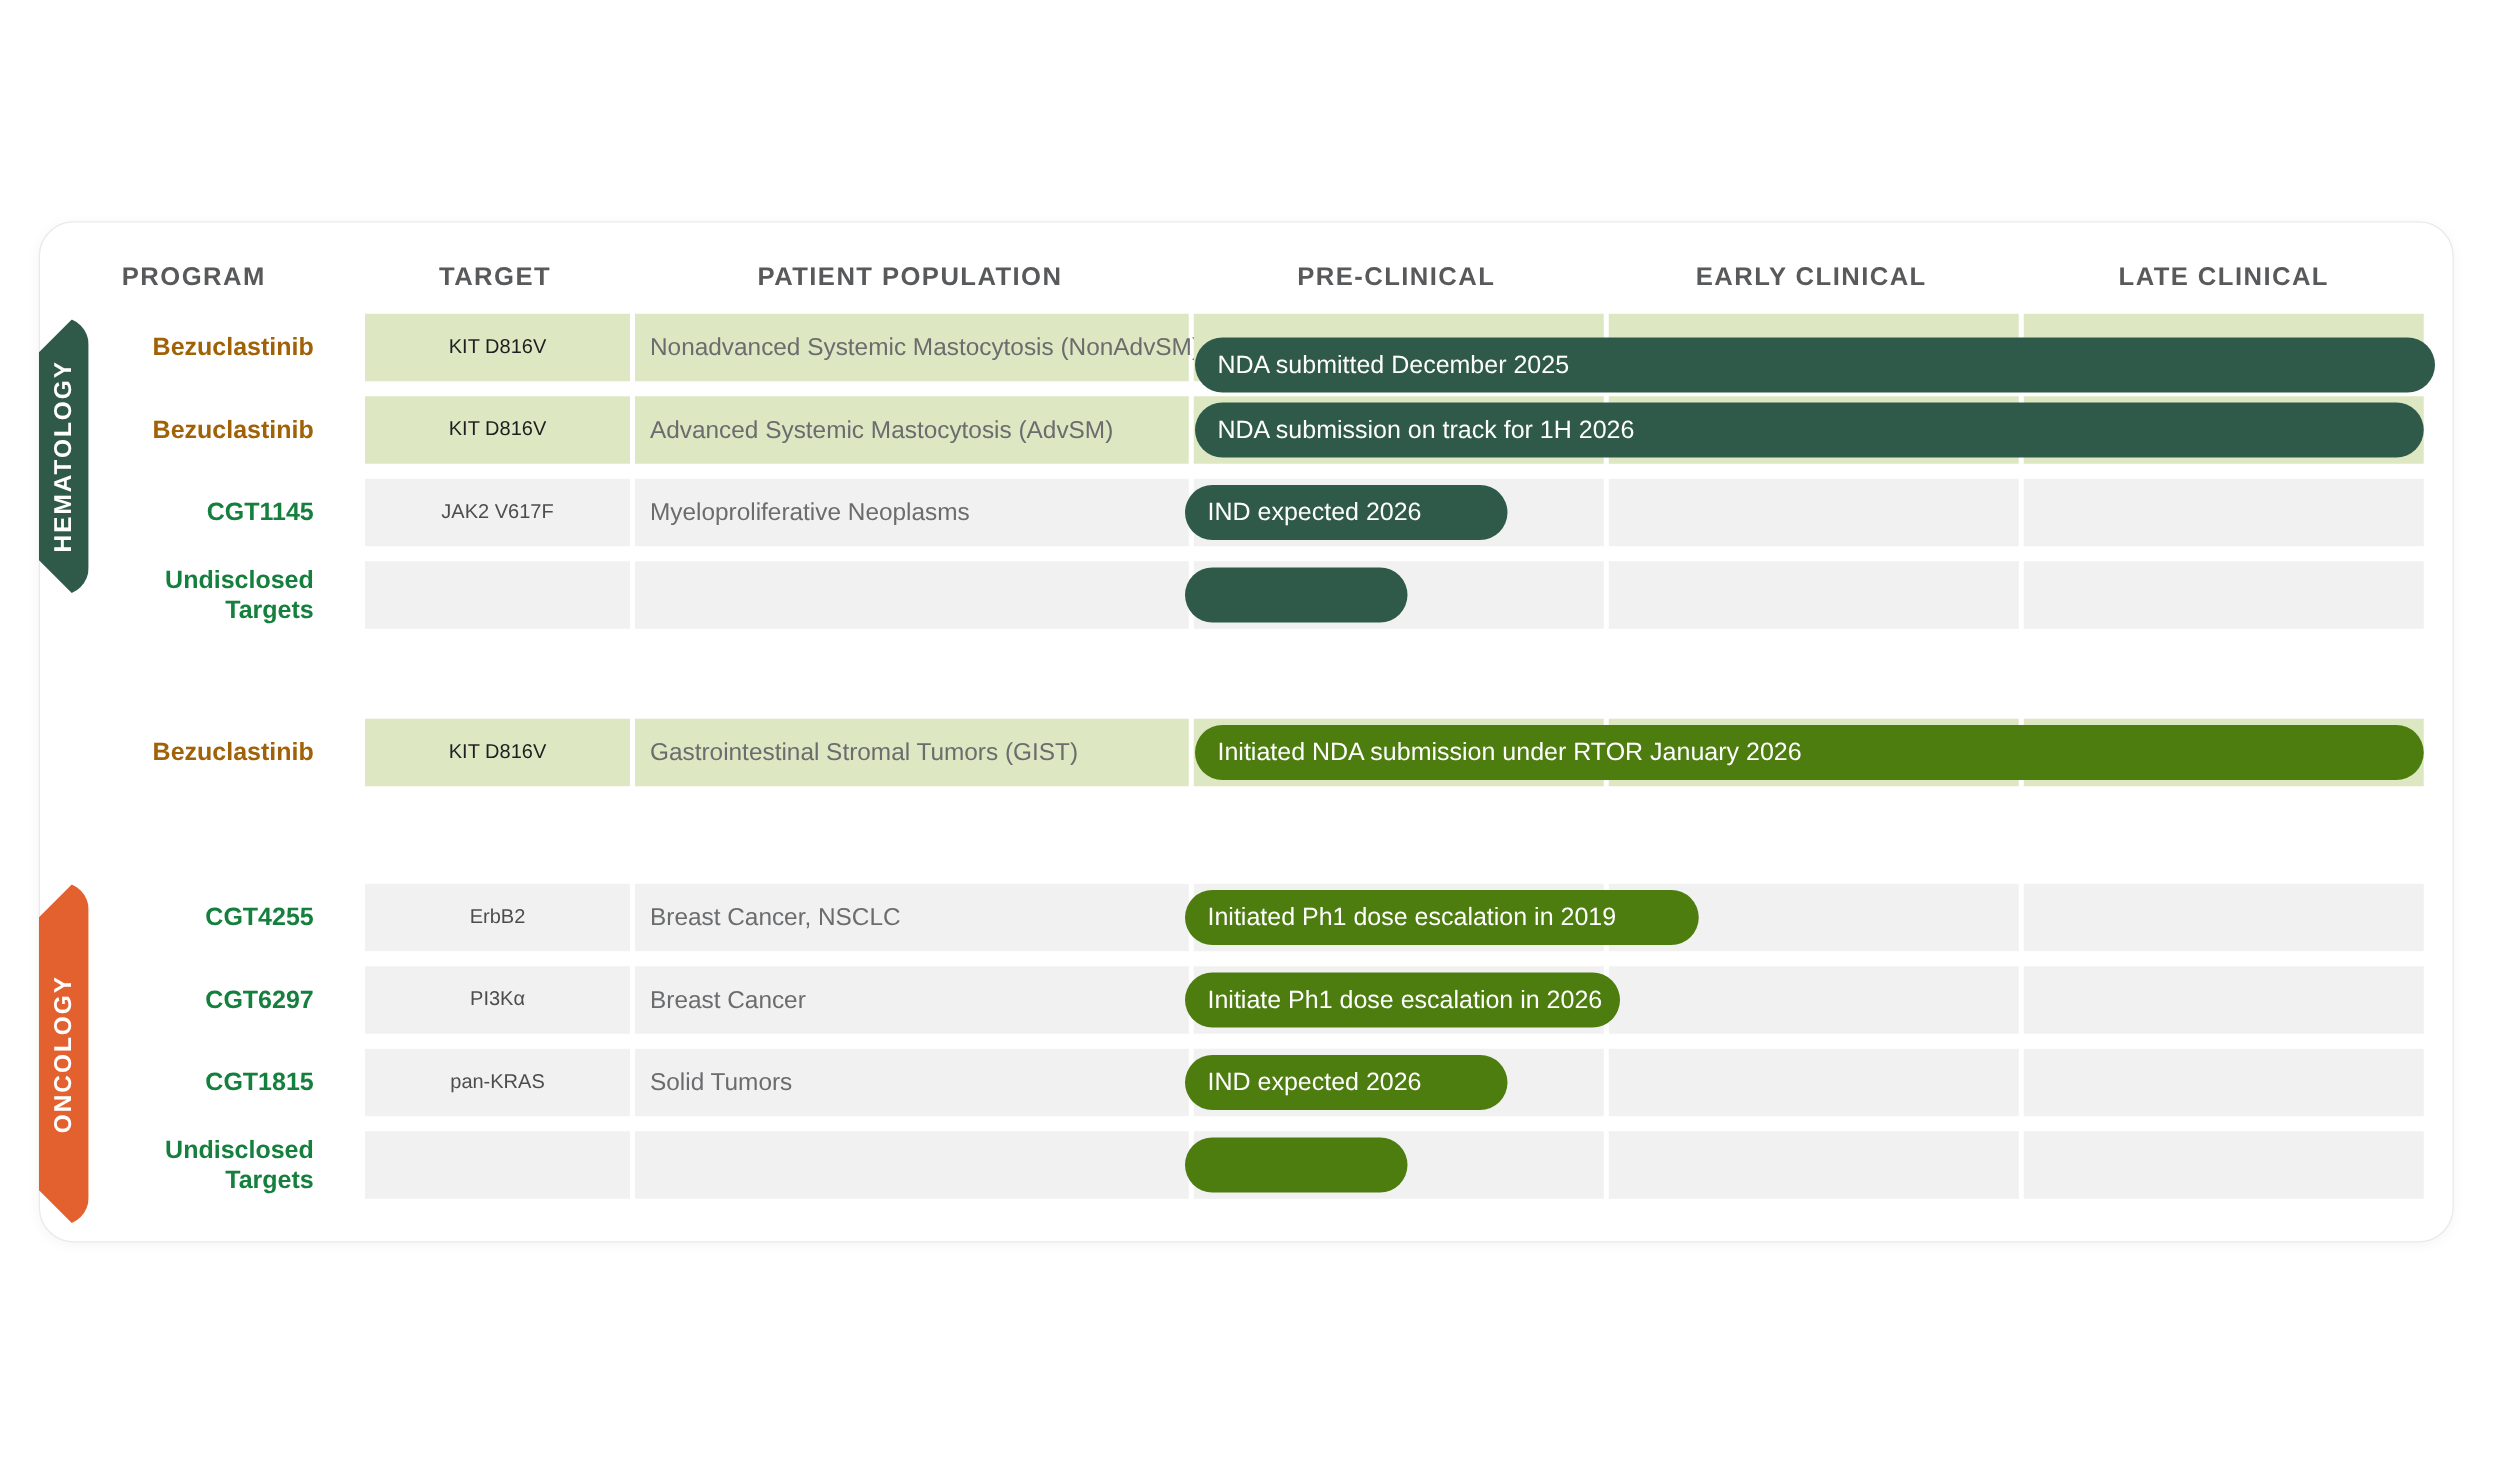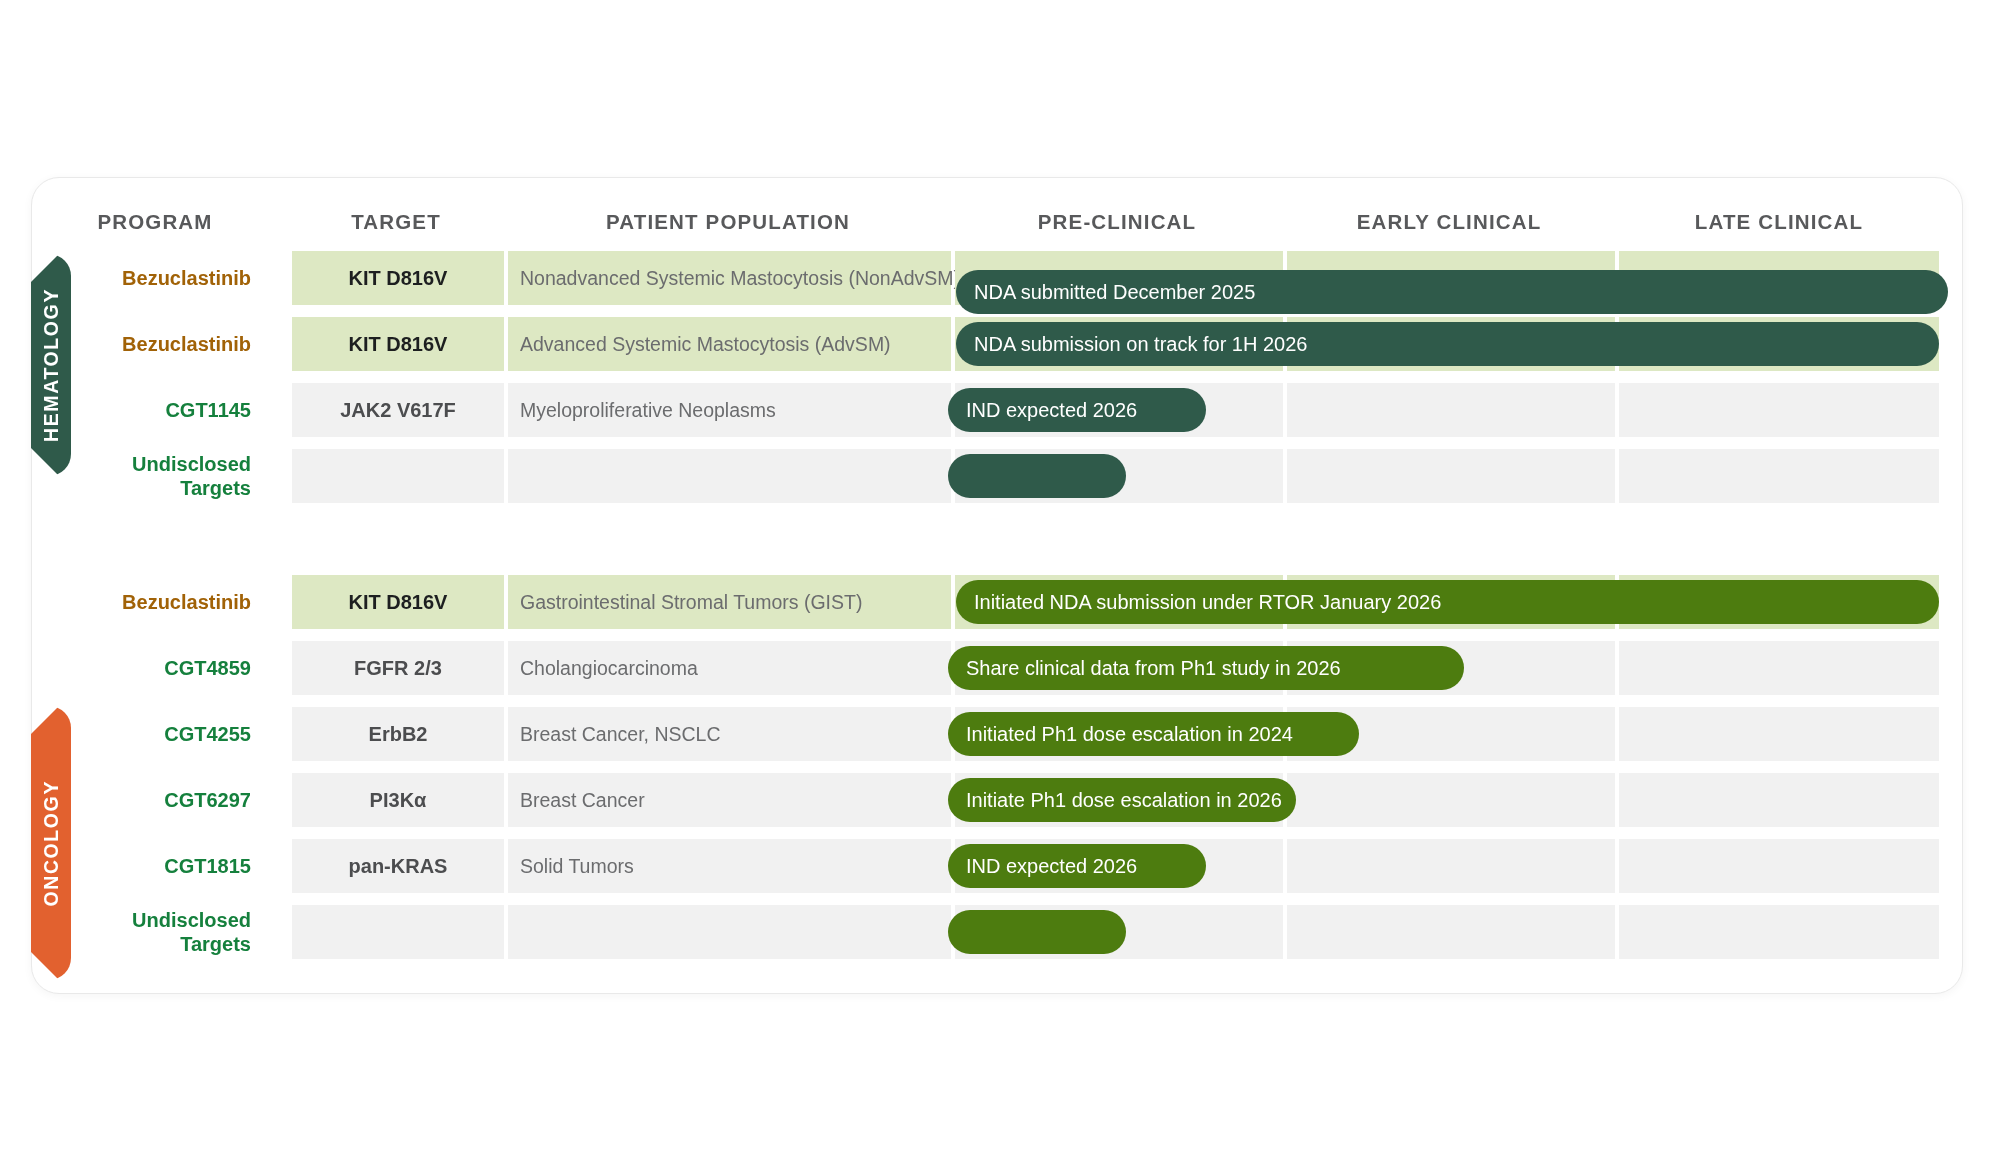--- a/index.html
+++ b/index.html
@@ -68,22 +68,22 @@
     text-align: right;
     font-size: 20px;
     font-weight: bold;
     color: #15803d;
     line-height: 1.22;
   }
   .txt-program.dark { color: #a16207; }
   .txt-program span { display: block; }
 
   .txt-target {
-    font-size: 20px;
-    font-weight: bold;
+    font-size: 16px;
+    font-weight: normal;
     color: #4c4d4f;
     white-space: nowrap;
   }
   .txt-target.dark { color: #1d1f20; }
 
   .txt-pop {
     font-size: 19.5px;
     font-weight: normal;
     color: #6b6c6e;
     white-space: nowrap;
@@ -201,45 +201,32 @@
             <span class="txt-target dark">KIT D816V</span>
           </div>
           <div class="cell c-pop tint" style="left: 476px; width: 443px;">
             <span class="txt-pop">Gastrointestinal Stromal Tumors (GIST)</span>
           </div>
           <div class="cell tint" style="left: 923px; width: 328px;"></div>
           <div class="cell tint" style="left: 1255px; width: 328px;"></div>
           <div class="cell tint" style="left: 1587px; width: 320px;"></div>
           <div class="bar orange" style="left: 924px; width: 983px; top: 5px;">Initiated NDA submission under RTOR January 2026</div>
         </div>
-        <div class="row" style="top: 463px; left: 0px; width: 100%;">
-          <div class="txt-program" style="left: 29px; width: 190px;">CGT4859</div>
-          <div class="cell c-target" style="left: 260px; width: 212px;">
-            <span class="txt-target">FGFR 2/3</span>
-          </div>
-          <div class="cell c-pop" style="left: 476px; width: 443px;">
-            <span class="txt-pop">Cholangiocarcinoma</span>
-          </div>
-          <div class="cell" style="left: 923px; width: 328px;"></div>
-          <div class="cell" style="left: 1255px; width: 328px;"></div>
-          <div class="cell" style="left: 1587px; width: 320px;"></div>
-          <div class="bar orange" style="left: 916px; width: 516px; top: 5px;">Share clinical data from Ph1 study in 2026</div>
-        </div>
         <div class="row" style="top: 529px; left: 0px; width: 100%;">
           <div class="txt-program" style="left: 29px; width: 190px;">CGT4255</div>
           <div class="cell c-target" style="left: 260px; width: 212px;">
             <span class="txt-target">ErbB2</span>
           </div>
           <div class="cell c-pop" style="left: 476px; width: 443px;">
             <span class="txt-pop">Breast Cancer, NSCLC</span>
           </div>
           <div class="cell" style="left: 923px; width: 328px;"></div>
           <div class="cell" style="left: 1255px; width: 328px;"></div>
           <div class="cell" style="left: 1587px; width: 320px;"></div>
-          <div class="bar orange" style="left: 916px; width: 411px; top: 5px;">Initiated Ph1 dose escalation in 2024</div>
+          <div class="bar orange" style="left: 916px; width: 411px; top: 5px;">Initiated Ph1 dose escalation in 2019</div>
         </div>
         <div class="row" style="top: 595px; left: 0px; width: 100%;">
           <div class="txt-program" style="left: 29px; width: 190px;">CGT6297</div>
           <div class="cell c-target" style="left: 260px; width: 212px;">
             <span class="txt-target">PI3Kα</span>
           </div>
           <div class="cell c-pop" style="left: 476px; width: 443px;">
             <span class="txt-pop">Breast Cancer</span>
           </div>
           <div class="cell" style="left: 923px; width: 328px;"></div>

